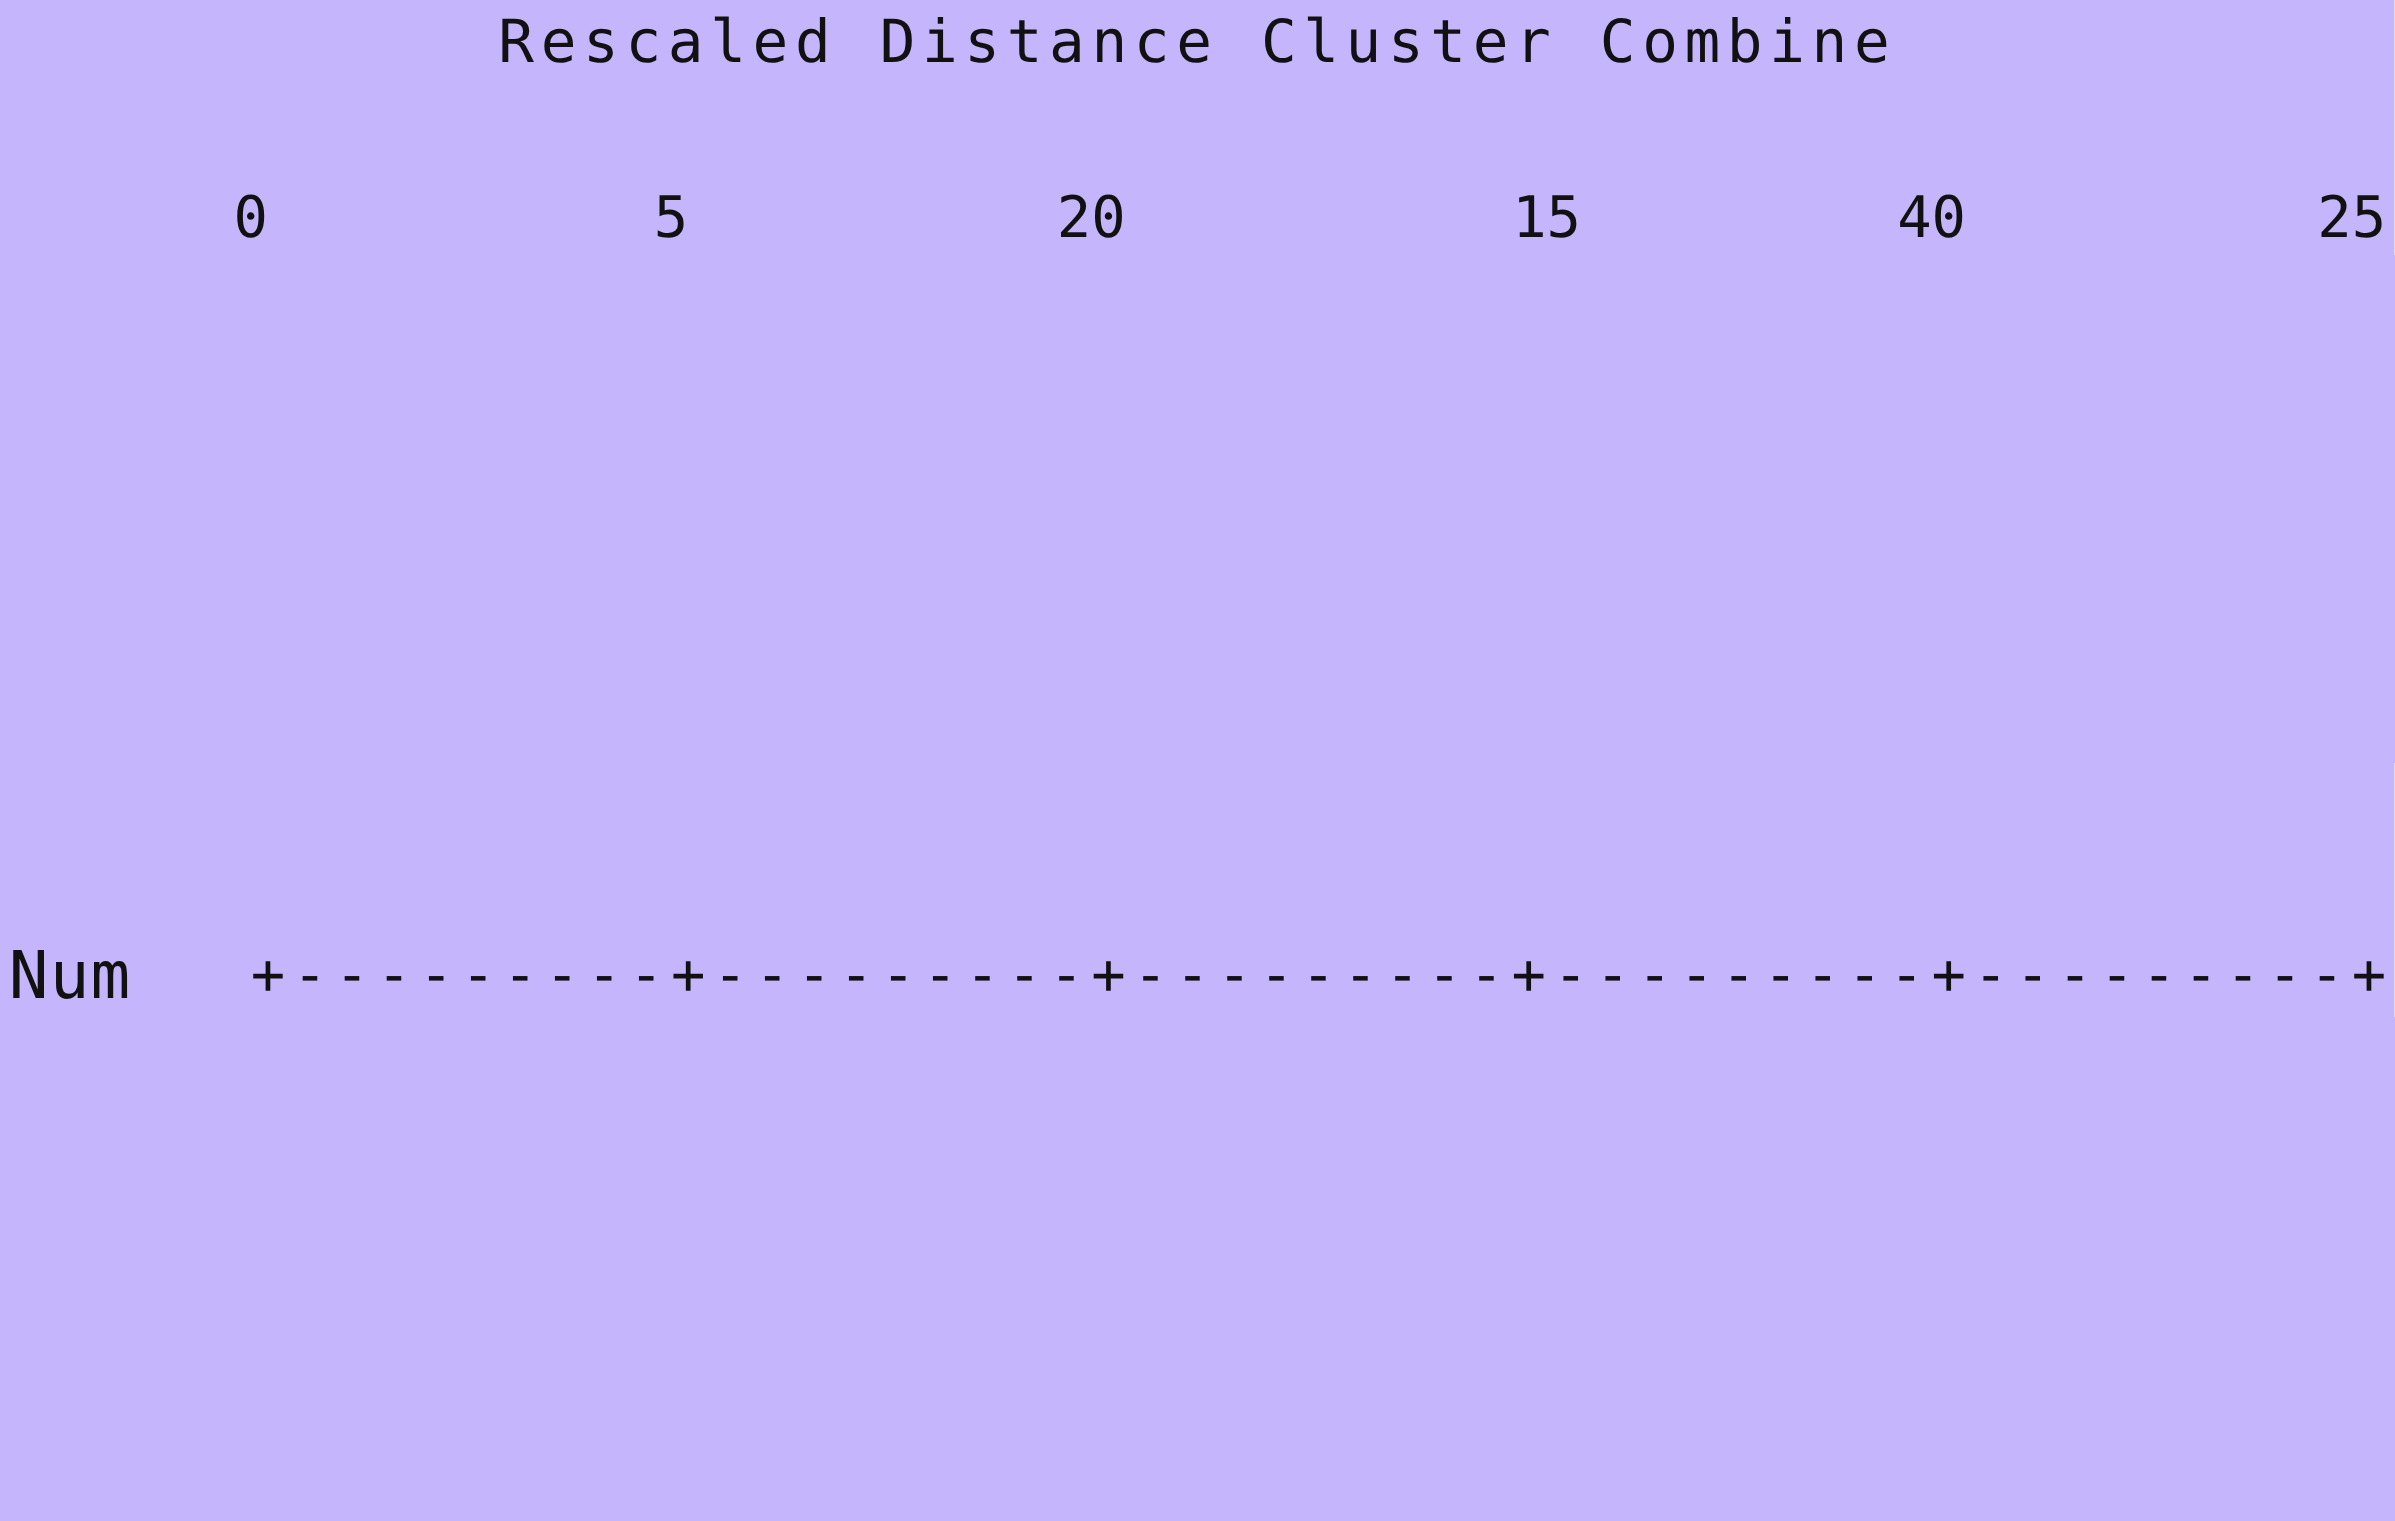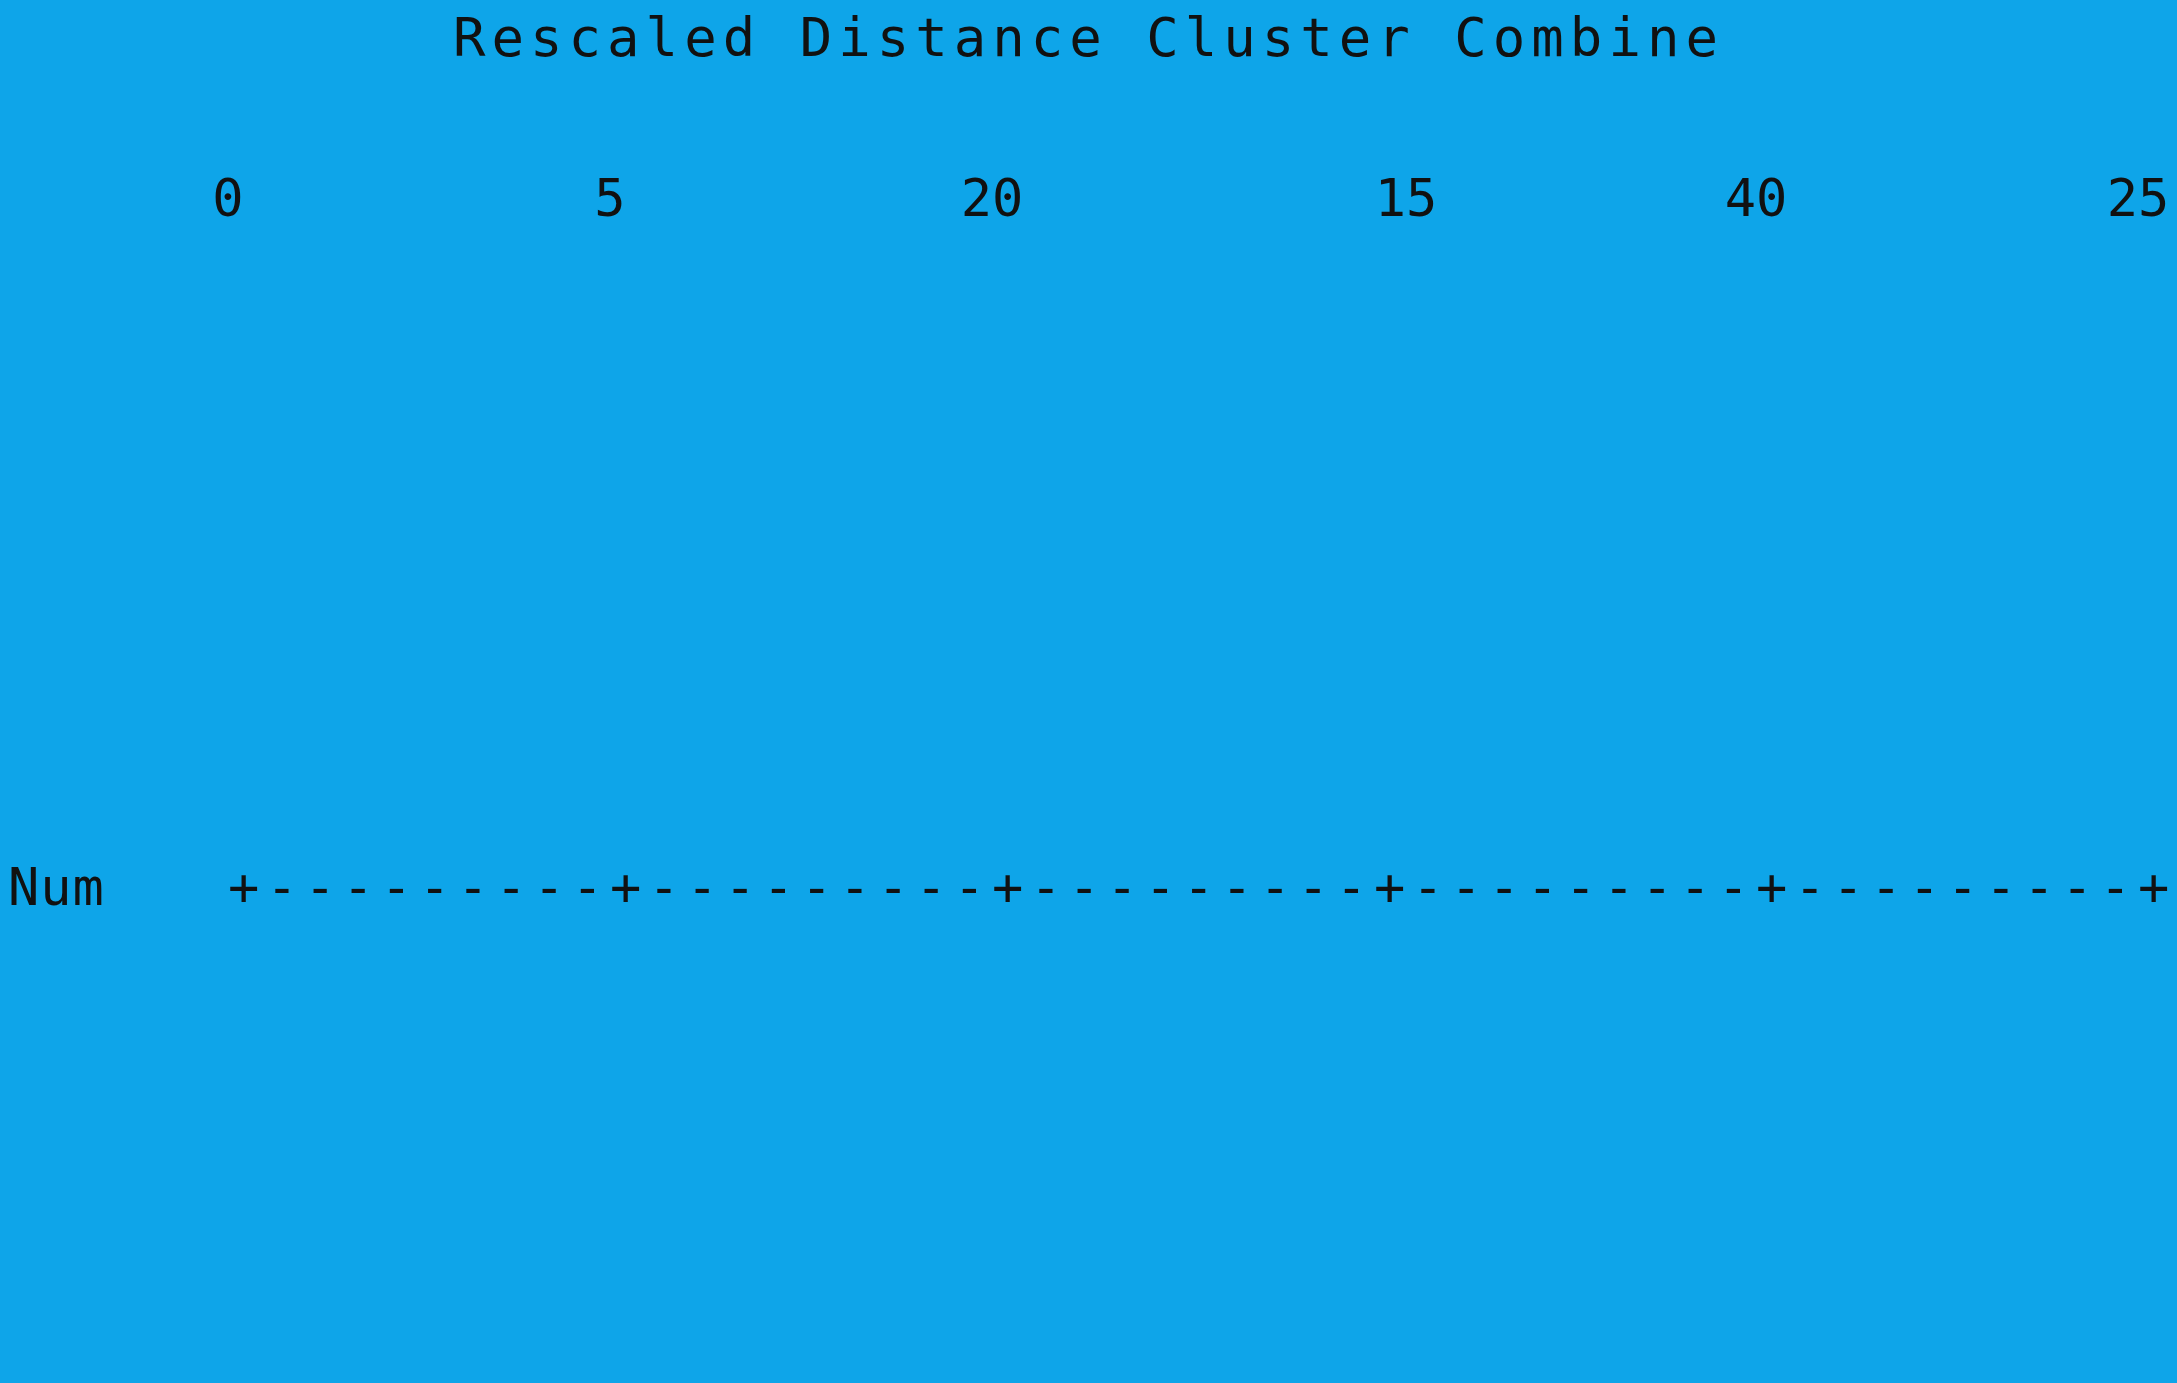--- a/index.html
+++ b/index.html
@@ -14,21 +14,21 @@
     overflow: hidden;
     font-family: "DejaVu Sans Mono", "Liberation Mono", monospace;
     color: #111111;
     -webkit-font-smoothing: none;
   }
 
   #page {
     position: relative;
     width: 2177px;
     height: 1383px;
-    background: #0ea5e9;
+    background: #c4b5fd;
   }
 
   
   .title {
     position: absolute;
     left: 0;
     top: 6px;
     width: 2177px;
     text-align: center;
     font-size: 54px;
@@ -55,21 +55,21 @@
     white-space: pre;
   }
 
   
   .rowlabel {
     position: absolute;
     left: 0;
     top: 0;
     width: 190px;
     text-align: right;
-    font-size: 52px;
+    font-size: 60px;
     line-height: 76.5px;
     white-space: pre;
     color: #111111;
   }
   .rowlabel.wordlabel {
     left: 8px;
     width: 182px;
     text-align: left;
     letter-spacing: 1px;
   }

